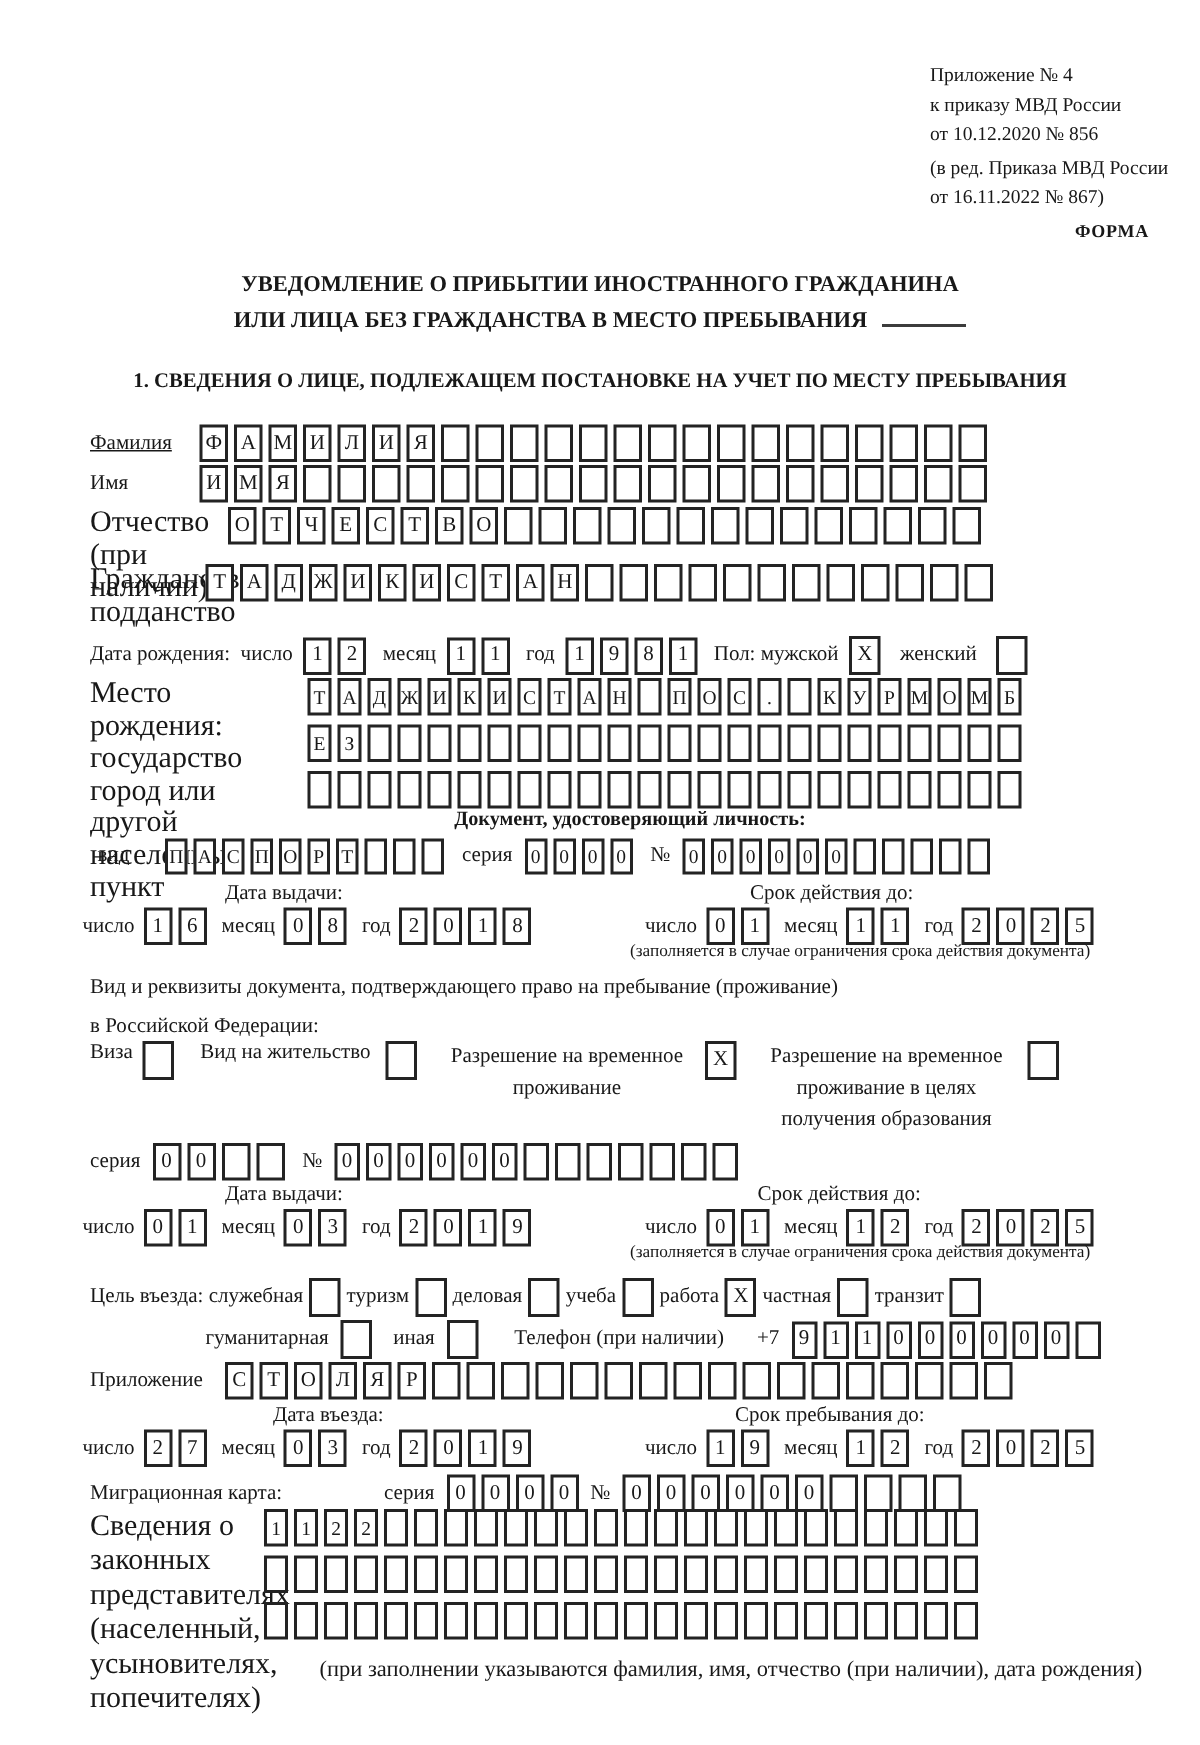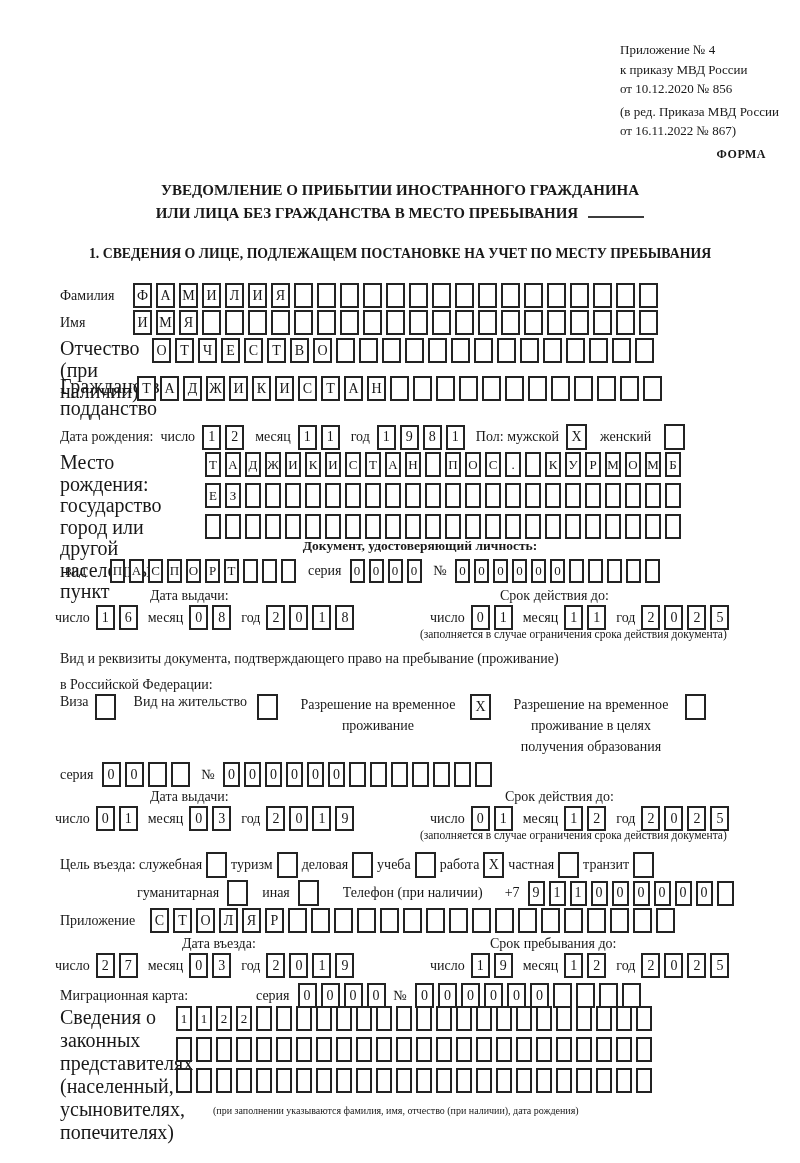--- a/index.html
+++ b/index.html
@@ -47,21 +47,21 @@
   <div class="abs forma" style="left:600px; top:147px; width:166px; text-align:right;">ФОРМА</div>
 
   <div class="abs title" style="left:0; right:0; top:182px;">УВЕДОМЛЕНИЕ О ПРИБЫТИИ ИНОСТРАННОГО ГРАЖДАНИНА</div>
   <div class="abs title" style="left:0; right:0; top:205px;">
     <span>ИЛИ ЛИЦА БЕЗ ГРАЖДАНСТВА В МЕСТО ПРЕБЫВАНИЯ</span><span class="under"></span>
   </div>
 
   <div class="abs section-h" style="left:0; right:0; top:246px;">1. СВЕДЕНИЯ О ЛИЦЕ, ПОДЛЕЖАЩЕМ ПОСТАНОВКЕ НА УЧЕТ ПО МЕСТУ ПРЕБЫВАНИЯ</div>
 
   <div class="row" style="left:60px; top:283px;">
-    <span class="lbl" style="width:73px;">Фамилия</span>
+    <span class="lbl" style="width:73px;text-decoration:underline;">Фамилия</span>
     <span class="boxes">
         <span class="box">Ф</span>
         <span class="box">А</span>
         <span class="box">М</span>
         <span class="box">И</span>
         <span class="box">Л</span>
         <span class="box">И</span>
         <span class="box">Я</span>
         <span class="box"></span>
         <span class="box"></span>
@@ -674,15 +674,15 @@
         <span class="box"></span>
         <span class="box"></span>
         <span class="box"></span>
         <span class="box"></span>
         <span class="box"></span>
         <span class="box"></span>
         <span class="box"></span>
         <span class="box"></span>
       </span>
   </div>
-  <div class="abs small-note" style="left:213px; top:1105px; font-size:10px;">(при заполнении указываются фамилия, имя, отчество (при наличии), дата рождения)</div>
+  <div class="abs small-note" style="left:213px; top:1105px; font-size:15px;">(при заполнении указываются фамилия, имя, отчество (при наличии), дата рождения)</div>
 
 </div>
 
 </body></html>

